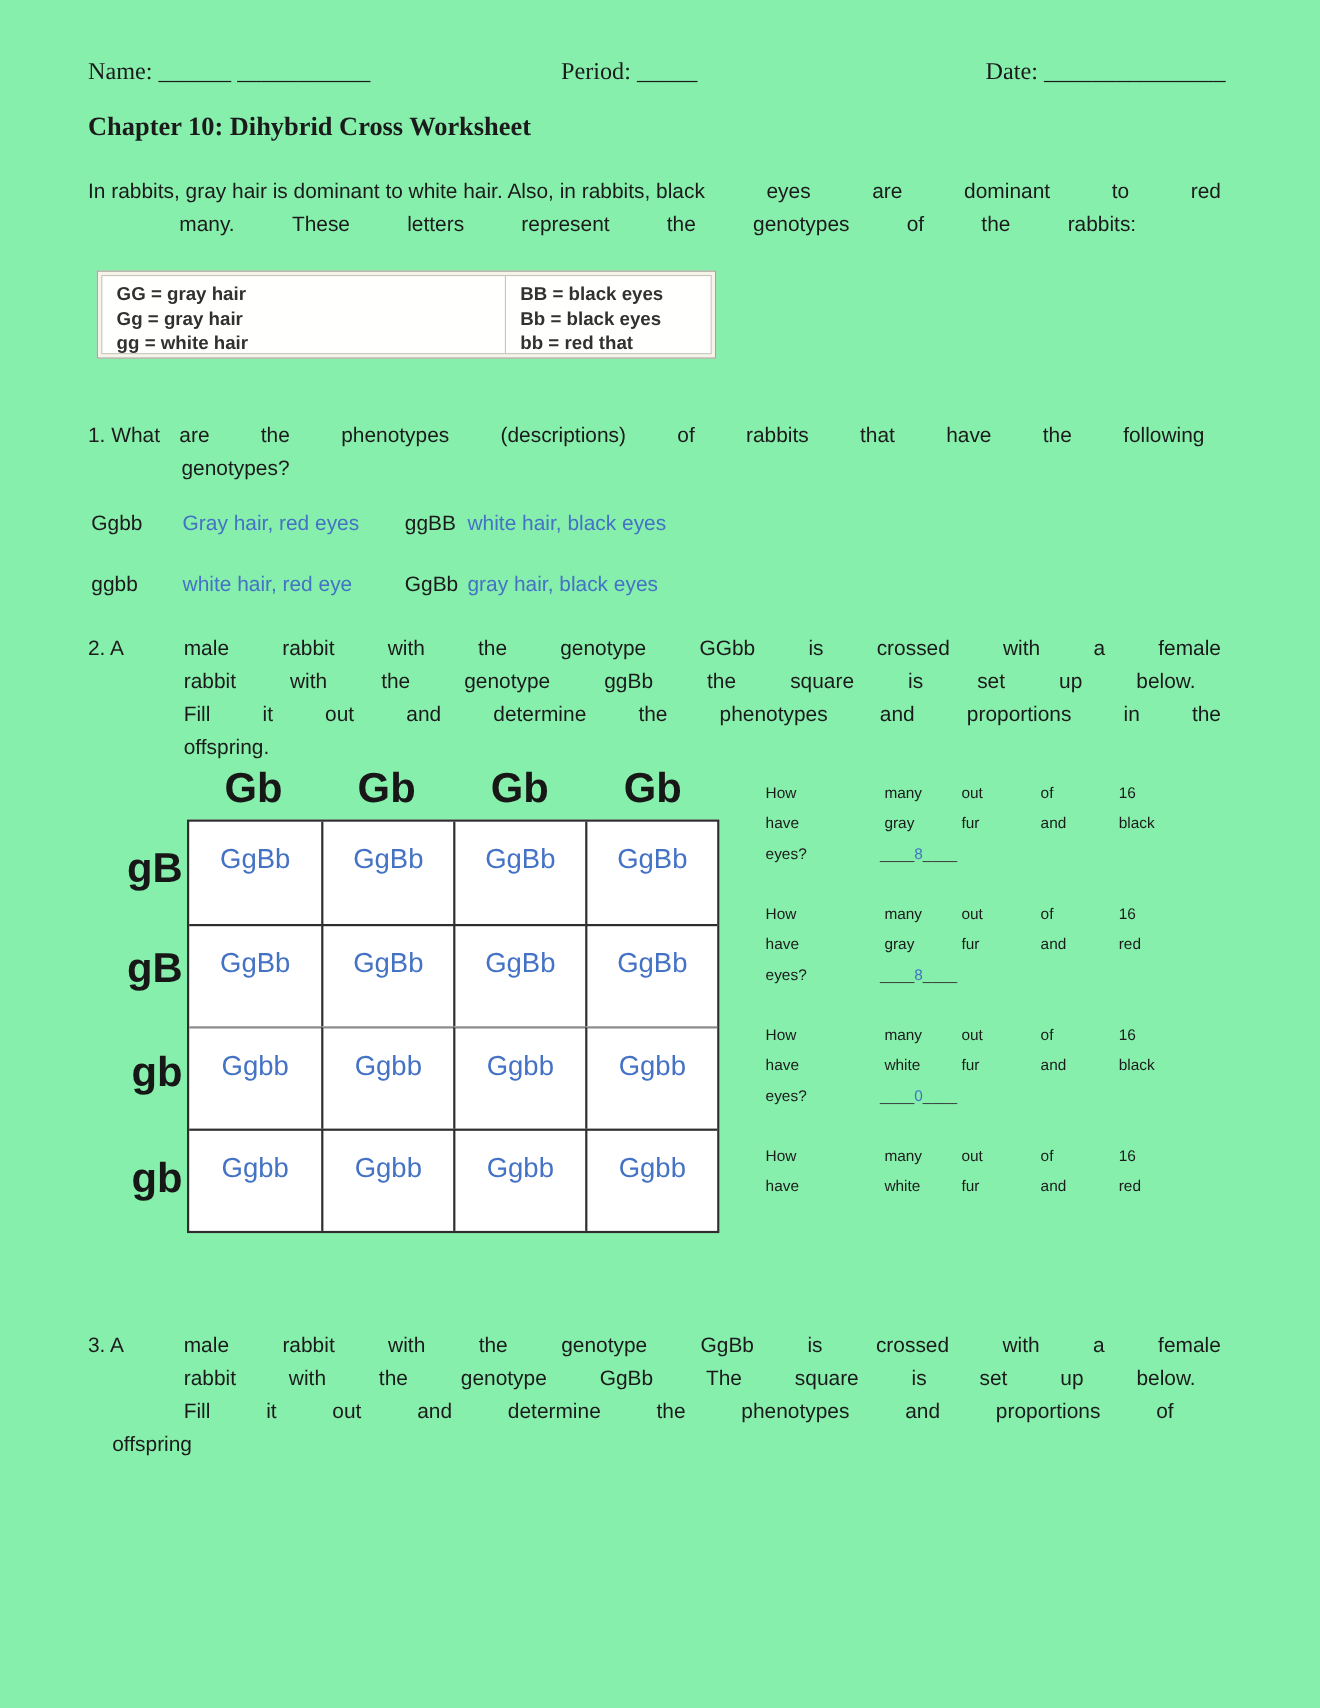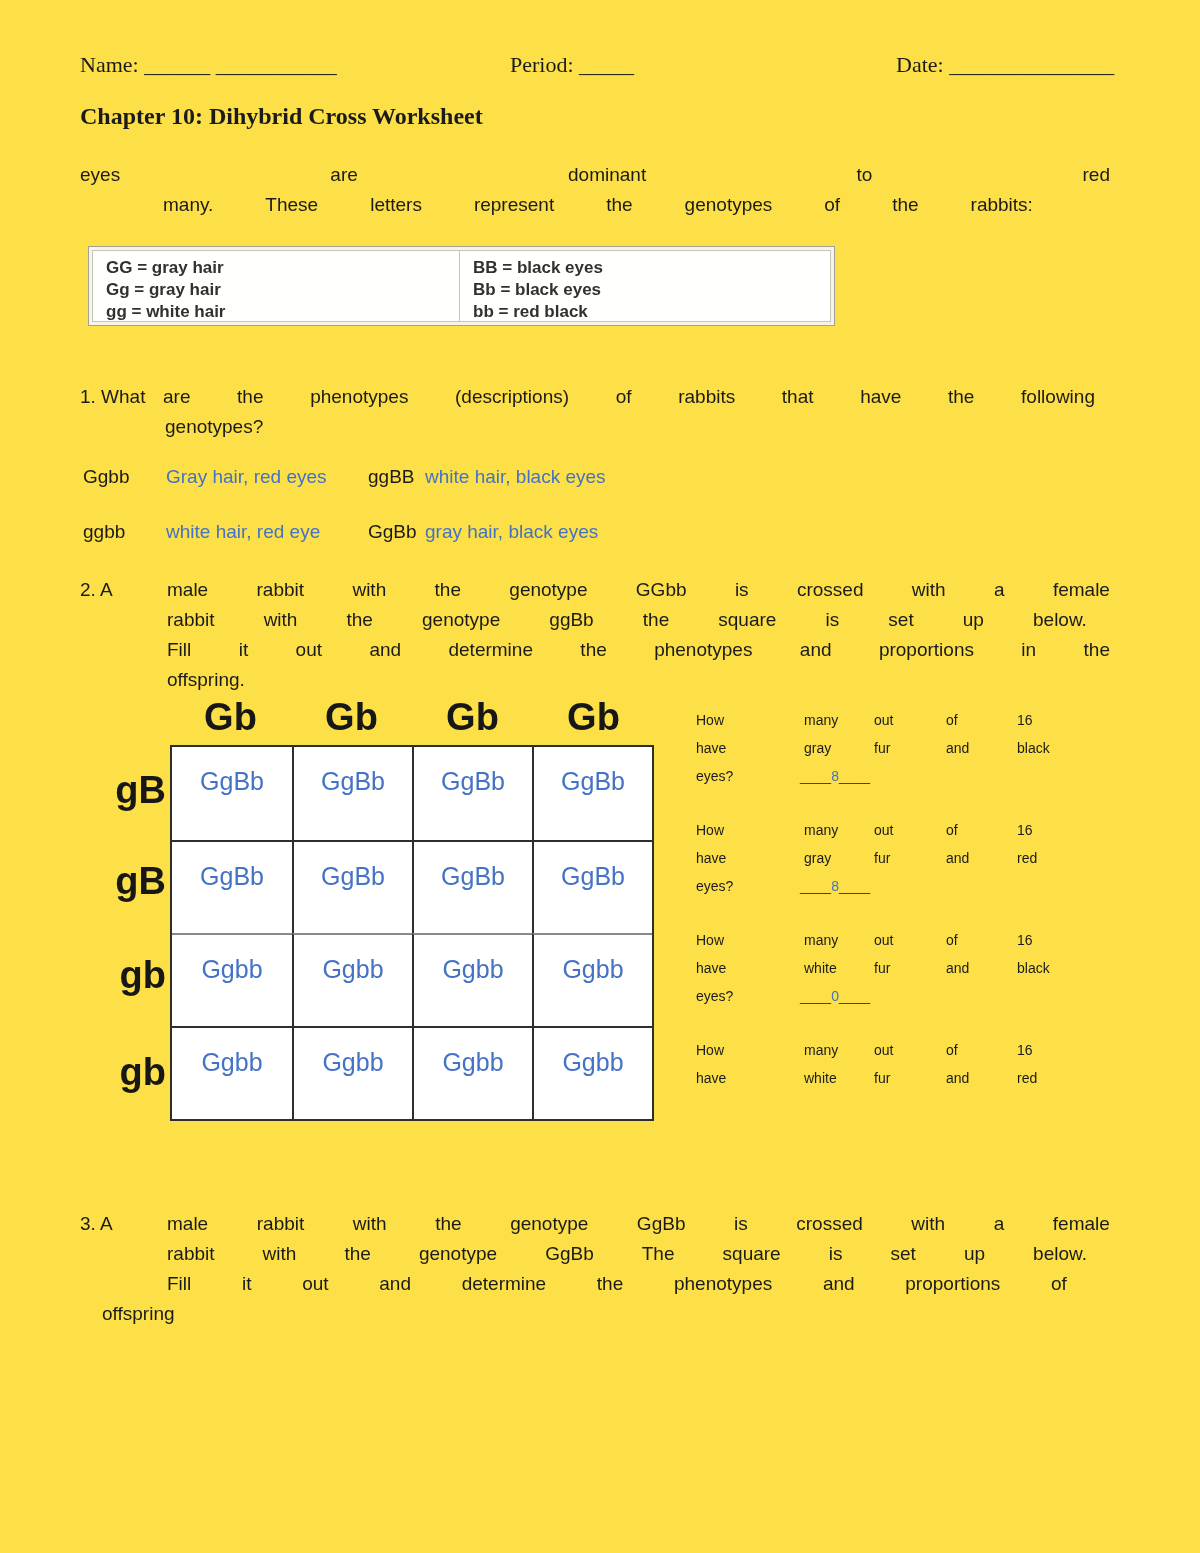--- a/index.html
+++ b/index.html
@@ -1,16 +1,16 @@
 <!DOCTYPE html>
 <html><head>
 <meta charset="utf-8">
 <style>
   html,body{margin:0;padding:0;background:#ffffff;}
-  .page{position:relative;width:1200px;height:1553px;background:#fde047;
+  .page{position:relative;width:1200px;height:1553px;background:#86efac;
         font-family:"Liberation Sans",sans-serif;color:#1b1b1b;overflow:hidden;}
   .abs{position:absolute;}
   .serif{font-family:"Liberation Serif",serif;}
   .title{font-size:24px;font-weight:700;}
   .hdr{font-size:22px;white-space:nowrap;}
   .body-txt{font-size:19px;line-height:24px;}
   .spread{display:flex;justify-content:space-between;}
   .spread span{white-space:nowrap;}
   .blue{color:#4472c4;}
   .keybox{background:#f5f3ea;border:1px solid #a3a198;padding:3px;}
@@ -52,49 +52,50 @@
     <span>_____</span>
   </div>
   <div class="abs hdr serif" style="left:896px;top:52px;">
     <span>Date:</span>
     <span>_______________</span>
   </div>
 
   <div class="abs title serif" style="left:80px;top:103px;">Chapter 10: Dihybrid Cross Worksheet</div>
 
   <div class="abs body-txt spread" style="left:80px;top:163px;width:1030px;">
+      <span>In rabbits, gray hair is dominant to white hair. Also, in rabbits, black</span>
       <span>eyes</span>
       <span>are</span>
       <span>dominant</span>
       <span>to</span>
       <span>red</span>
     </div>
   <div class="abs body-txt spread" style="left:163px;top:193px;width:870px;">
       <span>many.</span>
       <span>These</span>
       <span>letters</span>
       <span>represent</span>
       <span>the</span>
       <span>genotypes</span>
       <span>of</span>
       <span>the</span>
       <span>rabbits:</span>
     </div>
 
-  <div class="abs keybox" style="left:88px;top:246px;width:747px;height:80px;box-sizing:border-box;">
+  <div class="abs keybox" style="left:88px;top:246px;width:563px;height:80px;box-sizing:border-box;">
     <div class="keybox-inner">
       <div class="keycol left">
         <div>GG = gray hair</div>
         <div>Gg = gray hair</div>
         <div>gg = white hair</div>
       </div>
       <div class="keycol right">
         <div>BB = black eyes</div>
         <div>Bb = black eyes</div>
-        <div>bb = red black</div>
+        <div>bb = red that</div>
       </div>
     </div>
   </div>
 
   <div class="abs body-txt" style="left:80px;top:385px;">1. What</div>
   <div class="abs body-txt spread" style="left:163px;top:385px;width:932px;">
       <span>are</span>
       <span>the</span>
       <span>phenotypes</span>
       <span>(descriptions)</span>

